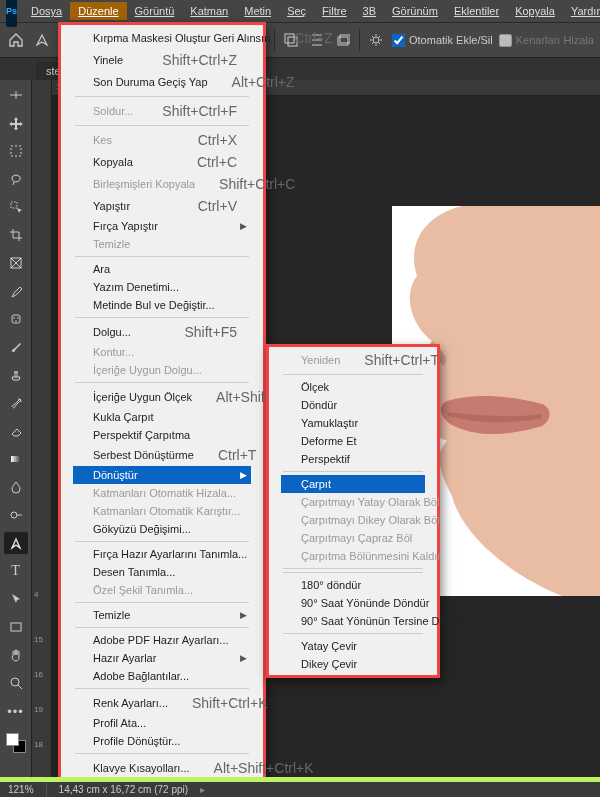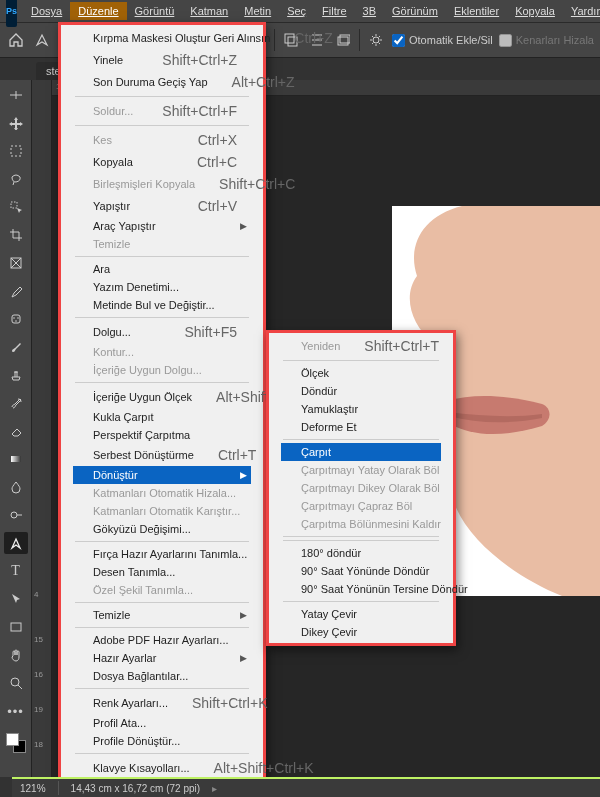--- a/index.html
+++ b/index.html
@@ -52,24 +52,24 @@
   .menu { position:absolute; background:#f0f0f0; color:#222; border:3px solid #ef4444; box-shadow:2px 4px 10px rgba(0,0,0,0.5); font-size:11px; padding:2px 12px; }
   .menu .row { display:flex; align-items:center; justify-content:space-between; padding:3px 14px 3px 20px; white-space:nowrap; position:relative;}
   .menu .row.disabled { color:#999; }
   .menu .row.highlight { background:#0a64c2; color:#fff;}
   .menu .row .shortcut { margin-left:24px; color:#666; font-size:14px;}
   .menu .row .arrow { position:absolute; right:4px; font-size:9px; color:#555;}
   .menu .row.highlight .arrow { color:#fff;}
   .menu hr { border:none; border-top:1px solid #ccc; margin:3px 2px;}
 
   #menu-edit { top:22px; left:58px; width:208px; }
-  #menu-transform { top:330px; left:266px; width:190px; }
-
-  
-  .statusbar { position:absolute; bottom:0; left:12px; right:0; height:20px; background:#3a3a3a; border-top:2px solid #bef264; display:flex; align-items:center; padding:0 8px; font-size:10px; color:#ccc; gap:12px;}
+  #menu-transform { top:344px; left:266px; width:174px; }
+
+  
+  .statusbar { position:absolute; bottom:0; left:0; right:0; height:20px; background:#3a3a3a; border-top:5px solid #bef264; display:flex; align-items:center; padding:0 8px; font-size:10px; color:#ccc; gap:12px;}
   .statusbar .sep{ width:1px; height:14px; background:#555;}
 
   svg { display:block;}
 </style>
 </head>
 <body>
 
 <div class="menubar">
   <div class="ps-logo">Ps</div>
   <div id="menubar-items" style="display: flex;">
@@ -343,21 +343,21 @@
     </div>
     <div class="row disabled">
       <span>Birleşmişleri Kopyala</span>
       <span class="shortcut">Shift+Ctrl+C</span>
     </div>
     <div class="row">
       <span>Yapıştır</span>
       <span class="shortcut">Ctrl+V</span>
     </div>
     <div class="row">
-      <span>Araç Yapıştır</span>
+      <span>Fırça Yapıştır</span>
       <span class="arrow">▶</span>
     </div>
     <div class="row disabled">
       <span>Temizle</span>
     </div>
     <hr>
     <div class="row">
       <span>Ara</span>
     </div>
     <div class="row">
@@ -422,21 +422,21 @@
     </div>
     <hr>
     <div class="row">
       <span>Adobe PDF Hazır Ayarları...</span>
     </div>
     <div class="row">
       <span>Hazır Ayarlar</span>
       <span class="arrow">▶</span>
     </div>
     <div class="row">
-      <span>Dosya Bağlantılar...</span>
+      <span>Adobe Bağlantılar...</span>
     </div>
     <hr>
     <div class="row">
       <span>Renk Ayarları...</span>
       <span class="shortcut">Shift+Ctrl+K</span>
     </div>
     <div class="row">
       <span>Profil Ata...</span>
     </div>
     <div class="row">
@@ -470,20 +470,23 @@
       <span>Ölçek</span>
     </div>
     <div class="row">
       <span>Döndür</span>
     </div>
     <div class="row">
       <span>Yamuklaştır</span>
     </div>
     <div class="row">
       <span>Deforme Et</span>
+    </div>
+    <div class="row">
+      <span>Perspektif</span>
     </div>
     <hr>
     <div class="row highlight">
       <span>Çarpıt</span>
     </div>
     <div class="row disabled">
       <span>Çarpıtmayı Yatay Olarak Böl</span>
     </div>
     <div class="row disabled">
       <span>Çarpıtmayı Dikey Olarak Böl</span>

